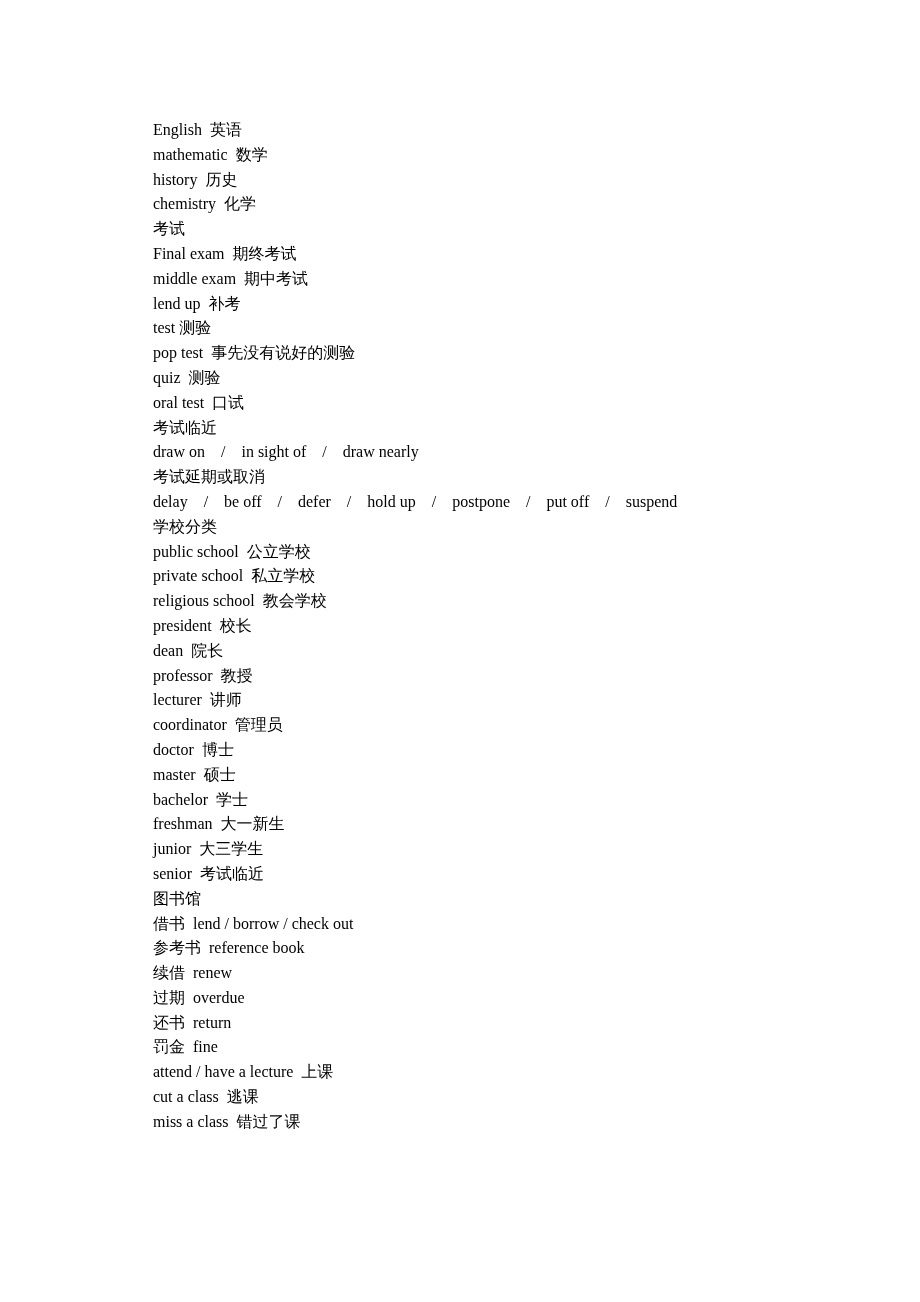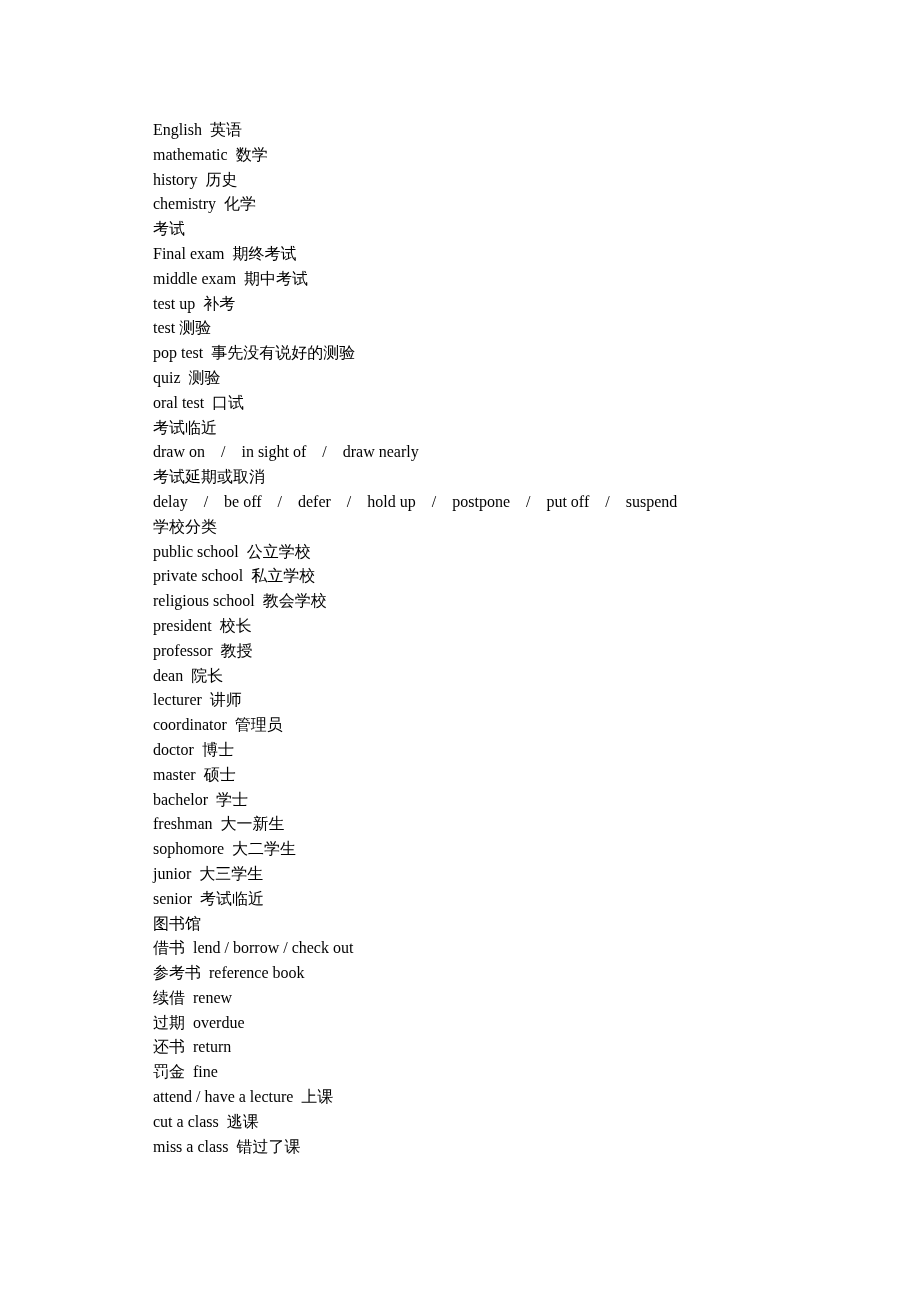--- a/index.html
+++ b/index.html
@@ -26,43 +26,42 @@
 
 <div class="page">
   <div class="content" id="content-container">
   <div class="line">English  英语</div>
       <div class="line">mathematic  数学</div>
       <div class="line">history  历史</div>
       <div class="line">chemistry  化学</div>
       <div class="line">考试</div>
       <div class="line">Final exam  期终考试</div>
       <div class="line">middle exam  期中考试</div>
-      <div class="line">test up  补考</div>
+      <div class="line">lend up  补考</div>
       <div class="line">test 测验</div>
       <div class="line">pop test  事先没有说好的测验</div>
       <div class="line">quiz  测验</div>
       <div class="line">oral test  口试</div>
       <div class="line">考试临近</div>
       <div class="line">draw on    /    in sight of    /    draw nearly</div>
       <div class="line">考试延期或取消</div>
       <div class="line">delay    /    be off    /    defer    /    hold up    /    postpone    /    put off    /    suspend</div>
       <div class="line">学校分类</div>
       <div class="line">public school  公立学校</div>
       <div class="line">private school  私立学校</div>
       <div class="line">religious school  教会学校</div>
       <div class="line">president  校长</div>
+      <div class="line">dean  院长</div>
       <div class="line">professor  教授</div>
-      <div class="line">dean  院长</div>
       <div class="line">lecturer  讲师</div>
       <div class="line">coordinator  管理员</div>
       <div class="line">doctor  博士</div>
       <div class="line">master  硕士</div>
       <div class="line">bachelor  学士</div>
       <div class="line">freshman  大一新生</div>
-      <div class="line">sophomore  大二学生</div>
       <div class="line">junior  大三学生</div>
       <div class="line">senior  考试临近</div>
       <div class="line">图书馆</div>
       <div class="line">借书  lend / borrow / check out</div>
       <div class="line">参考书  reference book</div>
       <div class="line">续借  renew</div>
       <div class="line">过期  overdue</div>
       <div class="line">还书  return</div>
       <div class="line">罚金  fine</div>
       <div class="line">attend / have a lecture  上课</div>

